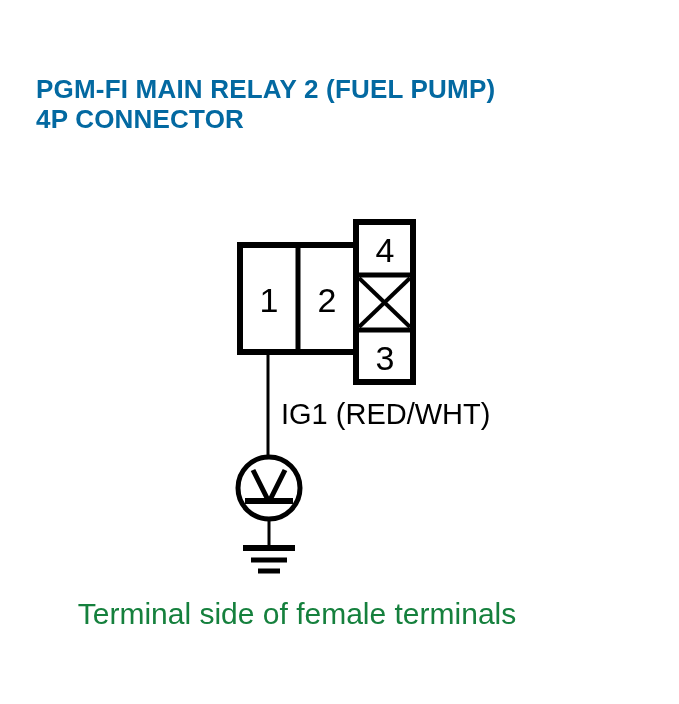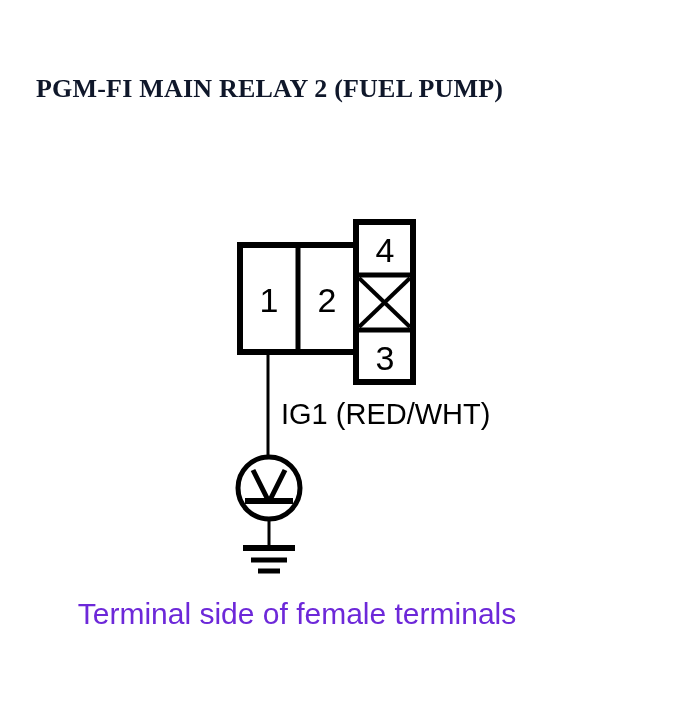--- a/index.html
+++ b/index.html
@@ -24,27 +24,27 @@
     height: 704px;
     background: #ffffff;
   }
   .title-block {
     position: absolute;
     left: 36px;
     top: 74px;
     width: 620px;
   }
   .title-line {
-    font-family: Liberation Serif, serif;
+    font-family: Liberation Sans, sans-serif;
     font-weight: bold;
     font-size: 26px;
     line-height: 30px;
     letter-spacing: 0.2px;
     white-space: nowrap;
-    color: #0f172a;
+    color: #0369a1;
   }
   .diagram-svg {
     position: absolute;
     left: 0;
     top: 0;
     width: 679px;
     height: 704px;
   }
   .wire-label {
     position: absolute;
@@ -61,36 +61,37 @@
     position: absolute;
     left: 0;
     top: 596px;
     width: 594px;
     text-align: center;
     font-family: "Liberation Sans", sans-serif;
     font-weight: normal;
     font-size: 30px;
     line-height: 36px;
     white-space: nowrap;
-    color: #6d28d9;
+    color: #15803d;
   }
   .cell-num {
     font-family: "Liberation Sans", sans-serif;
     font-weight: normal;
     font-size: 34px;
     fill: #000000;
   }
 </style>
 </head>
 <body>
 
 <div id="figure-root">
 
   <div class="title-block">
     <div class="title-line">PGM-FI MAIN RELAY 2 (FUEL PUMP)</div>
+    <div class="title-line">4P CONNECTOR</div>
   </div>
 
   <svg class="diagram-svg" viewBox="0 0 679 704" xmlns="http://www.w3.org/2000/svg">
 
     <g>
       <rect x="240" y="245" width="116" height="107" fill="#ffffff" stroke="#000000" stroke-width="6"></rect>
       <line x1="298" y1="245" x2="298" y2="352" stroke="#000000" stroke-width="5"></line>
 
       <g>
         <text class="cell-num" x="269" y="312" text-anchor="middle">1</text>

